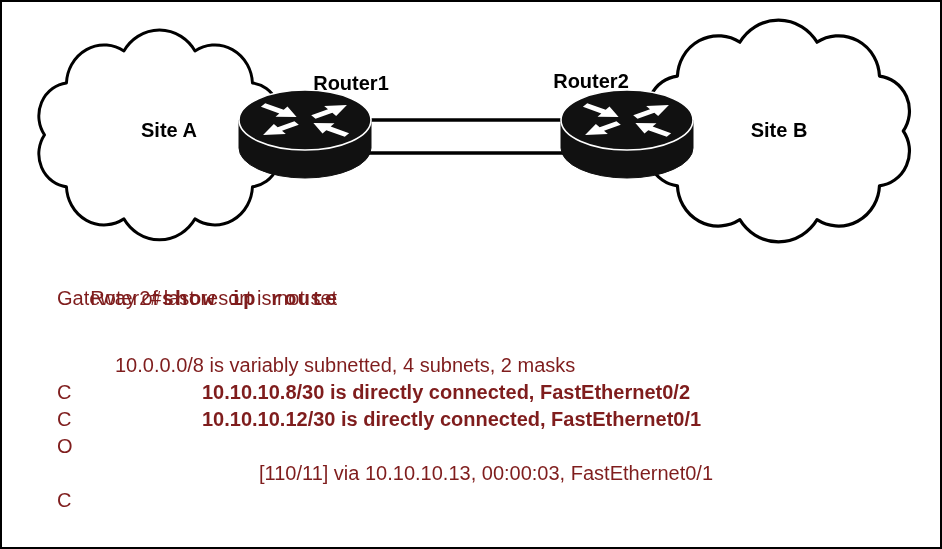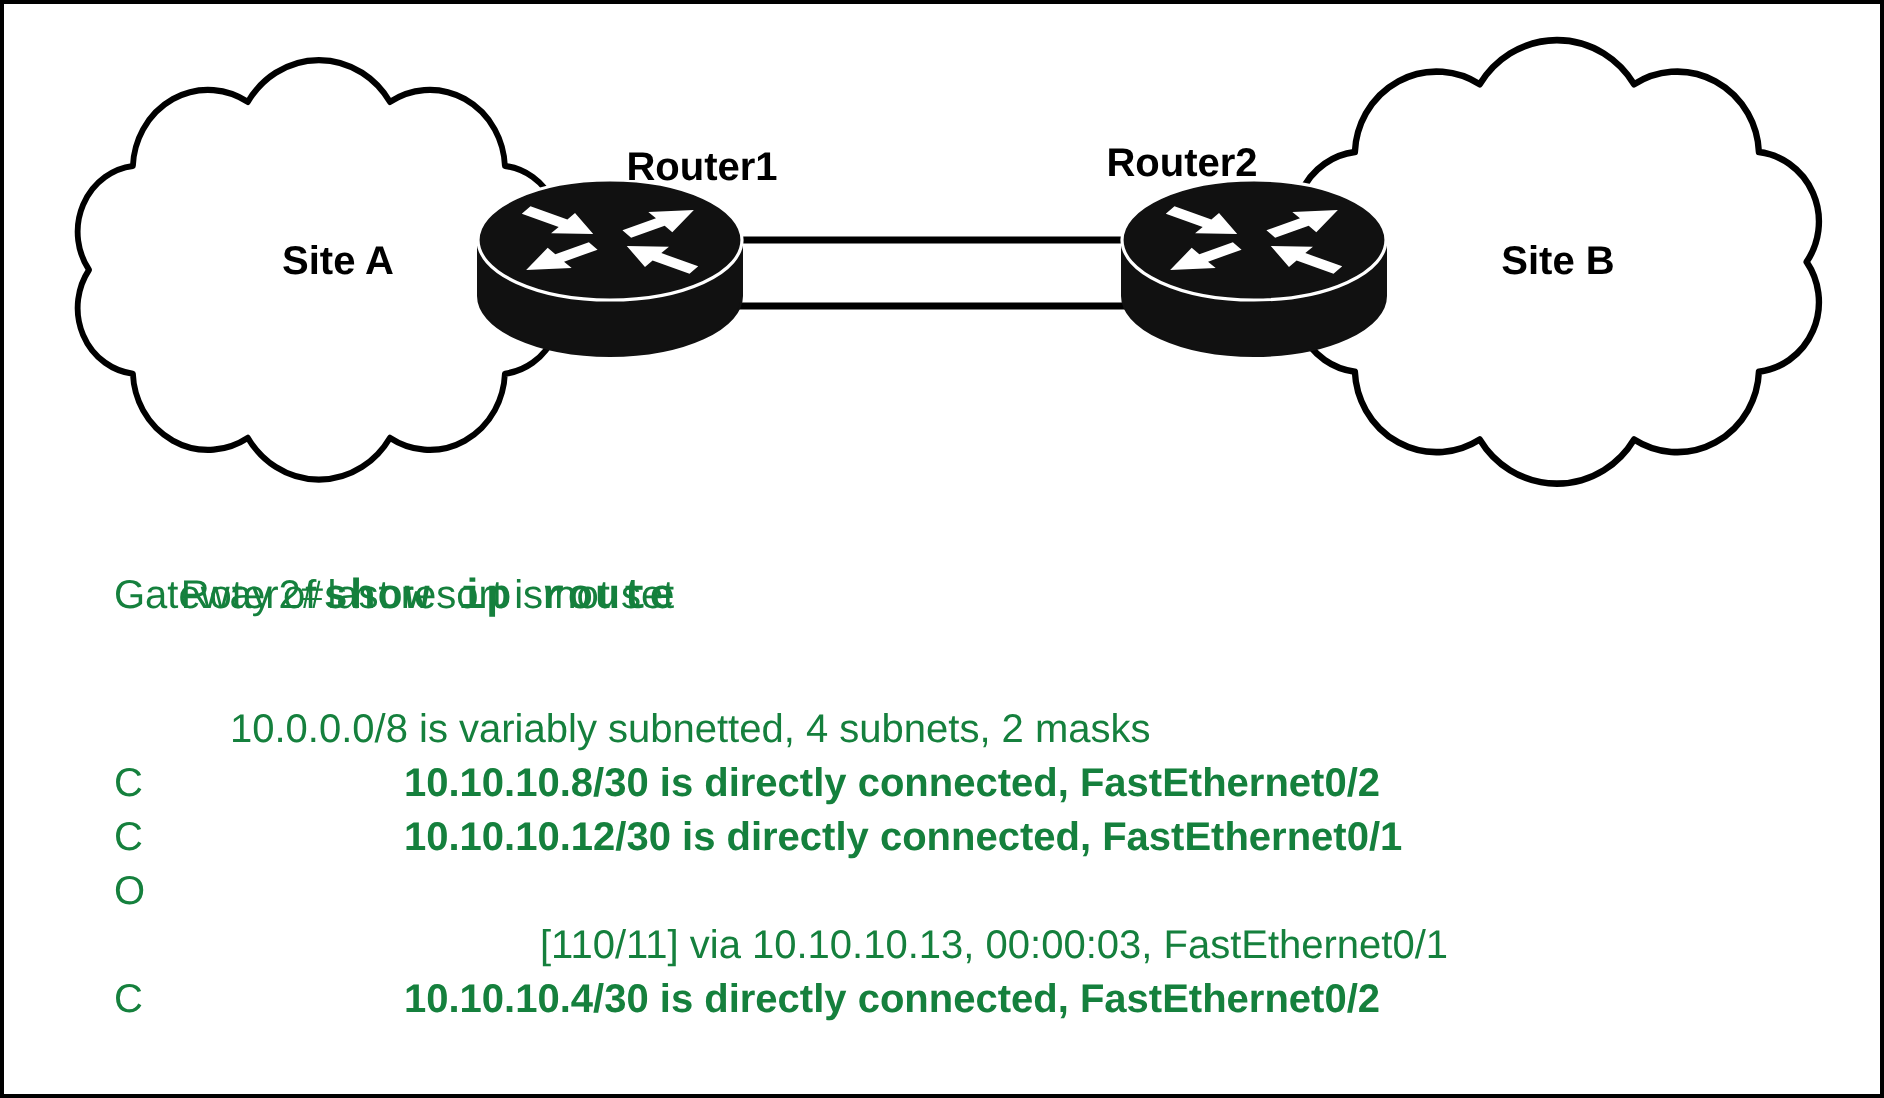--- a/index.html
+++ b/index.html
@@ -5,21 +5,21 @@
   html, body { margin: 0; padding: 0; background: #fff; }
   .frame {
     position: relative;
     width: 942px;
     height: 549px;
     box-sizing: border-box;
     border: 2px solid #000;
     background: #fff;
     overflow: hidden;
     font-family: "Liberation Sans", sans-serif;
-    color: #15803d;
+    color: #7f1d1d;
   }
   .topology {
     position: absolute;
     top: 0; left: 0;
     width: 942px; height: 255px;
     display: block;
   }
   .cloud {
     fill: #fff;
     stroke: #000;
@@ -50,21 +50,21 @@
     font-weight: bold;
     font-size: 21px;
     letter-spacing: 1px;
   }
   .route-block { margin-top: 40px; }
   .route-row { position: relative; height: 27px; }
   .route-code { position: absolute; left: 55px; }
   .route-text { position: absolute; white-space: pre; }
   .lvl1 { left: 113px; }
   .lvl2 { left: 200px; font-weight: bold; }
-  .lvl3 { left: 268px; }
+  .lvl3 { left: 257px; }
 </style>
 </head>
 <body>
 
 <div class="frame">
 
   <svg class="topology" viewBox="0 0 942 255">
 
     <path class="cloud" transform="translate(21.6,16.9) scale(1.045,1.105)" d="M240,105 a30,30 0 0 1 -21,47 a36,36 0 0 1 -55,29 a40,40 0 0 1 -68,0 a36,36 0 0 1 -55,-29 a30,30 0 0 1 -21,-47 a30,30 0 0 1 21,-47 a36,36 0 0 1 55,-29 a40,40 0 0 1 68,0 a36,36 0 0 1 55,29 a30,30 0 0 1 21,47 z"></path>
     <path class="cloud" transform="translate(628.9,6.3) scale(1.135,1.168)" d="M240,105 a30,30 0 0 1 -21,47 a36,36 0 0 1 -55,29 a40,40 0 0 1 -68,0 a36,36 0 0 1 -55,-29 a30,30 0 0 1 -21,-47 a30,30 0 0 1 21,-47 a36,36 0 0 1 55,-29 a40,40 0 0 1 68,0 a36,36 0 0 1 55,29 a30,30 0 0 1 21,47 z"></path>
@@ -121,18 +121,17 @@
       </div>
       <div class="route-row">
         <span class="route-code">O</span>
       </div>
       <div class="route-row">
         <span class="route-code"></span>
         <span class="route-text lvl3">[110/11] via 10.10.10.13, 00:00:03, FastEthernet0/1</span>
       </div>
       <div class="route-row">
         <span class="route-code">C</span>
-        <span class="route-text lvl2">10.10.10.4/30 is directly connected, FastEthernet0/2</span>
       </div>
     </div>
   </div>
 
 </div>
 
 </body></html>

